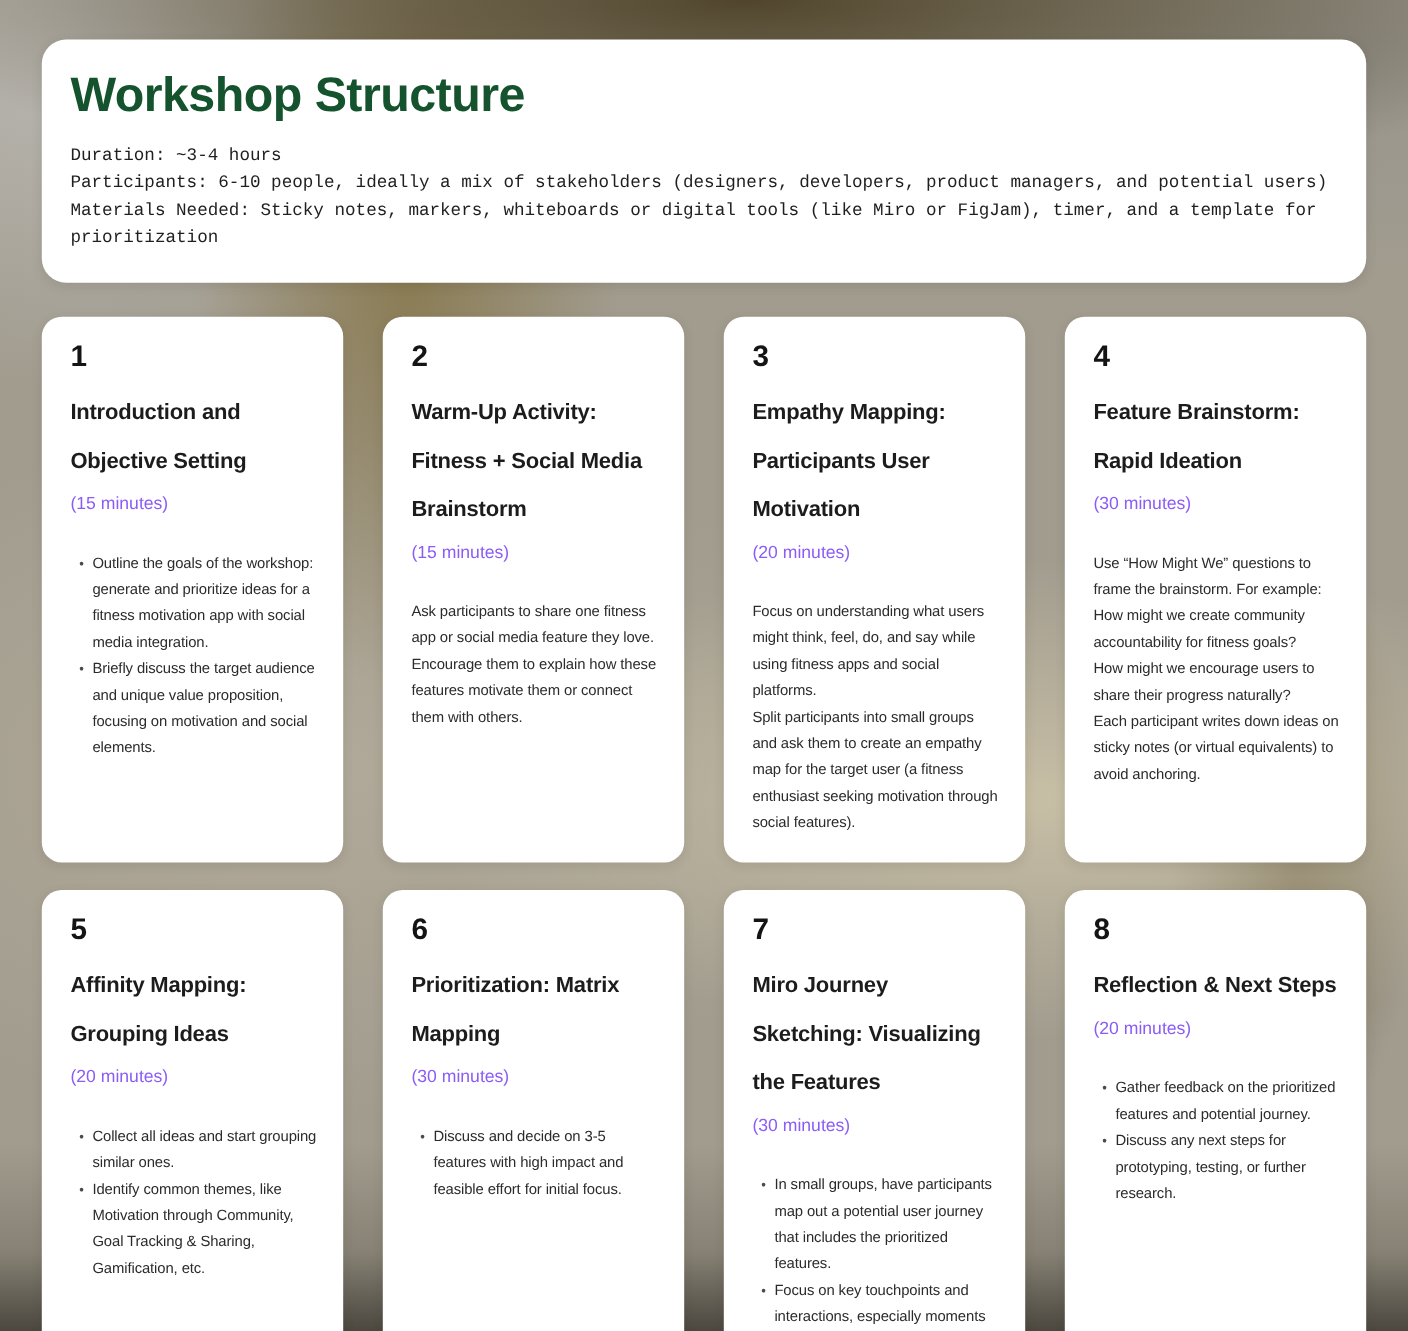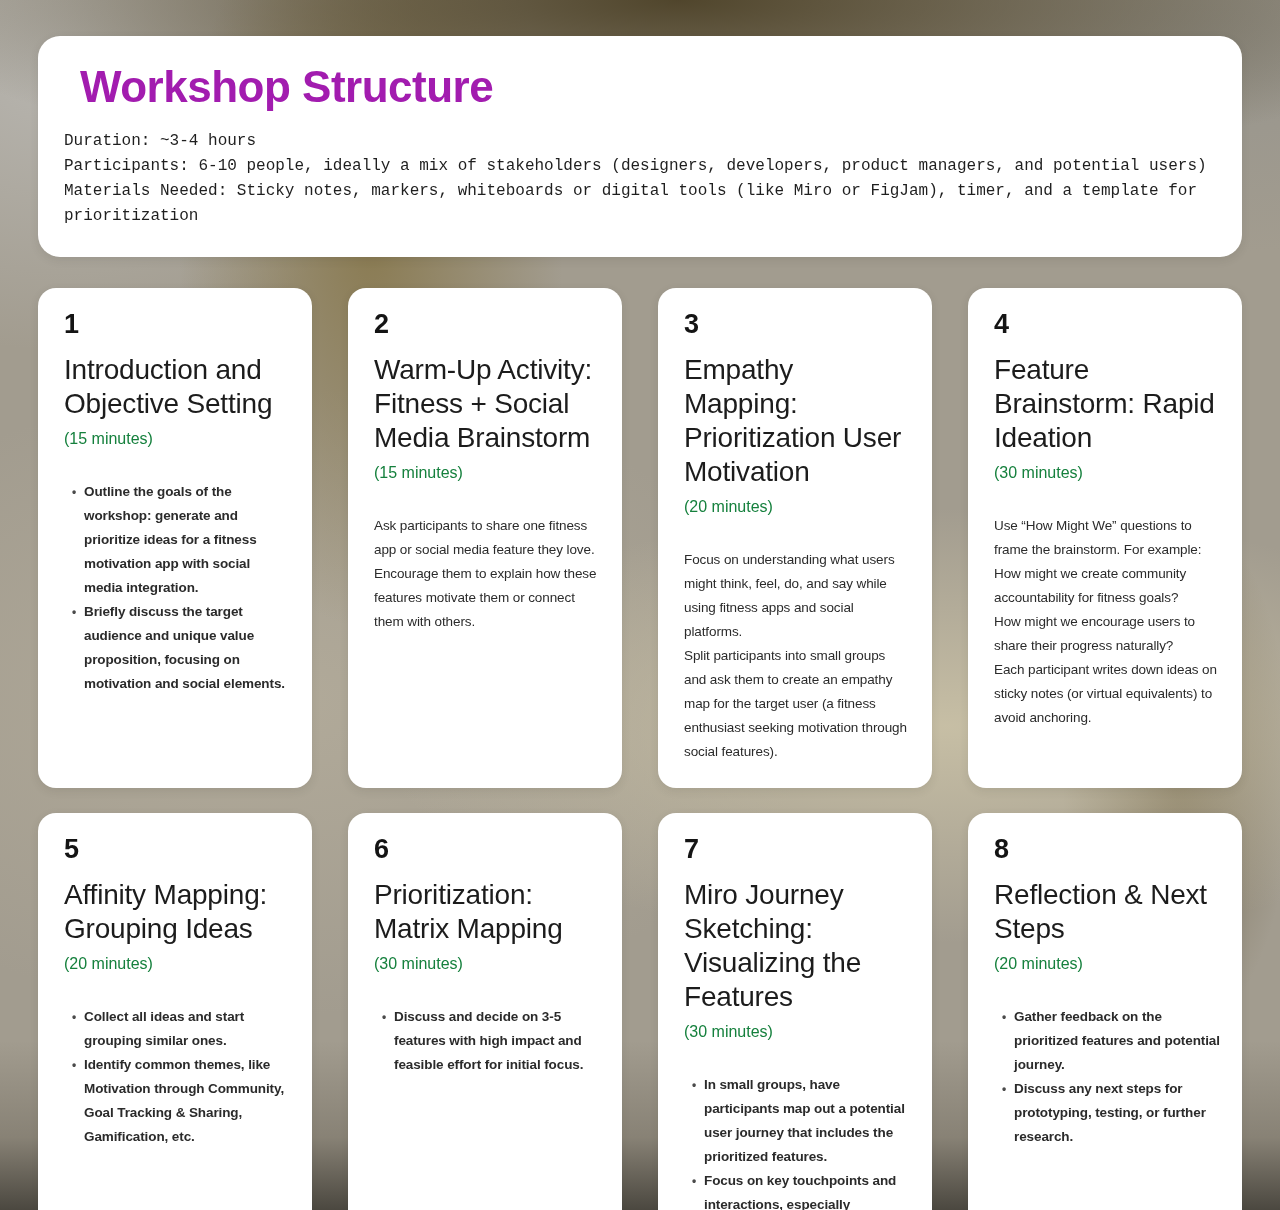--- a/index.html
+++ b/index.html
@@ -35,26 +35,26 @@
     padding: 36px 38px 38px;
   }
 
   .header-card {
     background: #ffffff;
     border-radius: 22px;
     padding: 26px 26px 28px;
     box-shadow: 0 3px 10px rgba(40,35,25,0.10);
   }
   .header-card h1 {
-    margin: 0 16px 18px;
+    margin: 0 0 18px;
     font-size: 44px;
     line-height: 1.12;
     font-weight: 700;
     letter-spacing: -0.5px;
-    color: #a21caf;
+    color: #14532d;
   }
   .meta {
     margin: 0;
     font-size: 16px;
     line-height: 25px;
     color: #1f1f1f;
     font-family: Liberation Mono, monospace;
   }
 
   .grid {
@@ -76,46 +76,45 @@
 
   .num {
     font-size: 27px;
     font-weight: 700;
     line-height: 1.1;
     color: #141414;
     margin: 0 0 13px;
   }
   .card h2 {
     margin: 0 0 8px;
-    font-size: 28px;
-    font-weight: 400;
-    line-height: 34px;
+    font-size: 20px;
+    font-weight: 700;
+    line-height: 44px;
     letter-spacing: -0.2px;
     color: #1c1c1c;
   }
   .duration {
     margin: 0 0 31px;
     font-size: 16px;
     line-height: 1.25;
-    color: #15803d;
+    color: #8b5cf6;
   }
 
   .body-text { font-size: 13.5px; color: #2b2b2b; letter-spacing: -0.1px; }
   .body-text p { margin: 0; line-height: 24px; }
 
   ul.bullets {
     margin: 0;
     padding: 0 0 0 8px;
     list-style: none;
   }
   ul.bullets li {
     position: relative;
     padding-left: 12px;
     line-height: 24px;
-    font-weight: bold;
   }
   ul.bullets li::before {
     content: "\2022";
     position: absolute;
     left: 0;
     top: 0;
     font-size: 12px;
     color: #4a4a4a;
   }
 </style>
@@ -149,21 +148,21 @@
       <div class="num">2</div>
       <h2>Warm-Up Activity: Fitness + Social Media Brainstorm</h2>
       <p class="duration">(15 minutes)</p>
       <div class="body-text">
         <p>Ask participants to share one fitness app or social media feature they love. Encourage them to explain how these features motivate them or connect them with others.</p>
       </div>
     </article>
 
     <article class="card row1">
       <div class="num">3</div>
-      <h2>Empathy Mapping: Prioritization User Motivation</h2>
+      <h2>Empathy Mapping: Participants User Motivation</h2>
       <p class="duration">(20 minutes)</p>
       <div class="body-text">
         <p>Focus on understanding what users might think, feel, do, and say while using fitness apps and social platforms.</p>
         <p>Split participants into small groups and ask them to create an empathy map for the target user (a fitness enthusiast seeking motivation through social features).</p>
       </div>
     </article>
 
     <article class="card row1">
       <div class="num">4</div>
       <h2>Feature Brainstorm: Rapid Ideation</h2>

